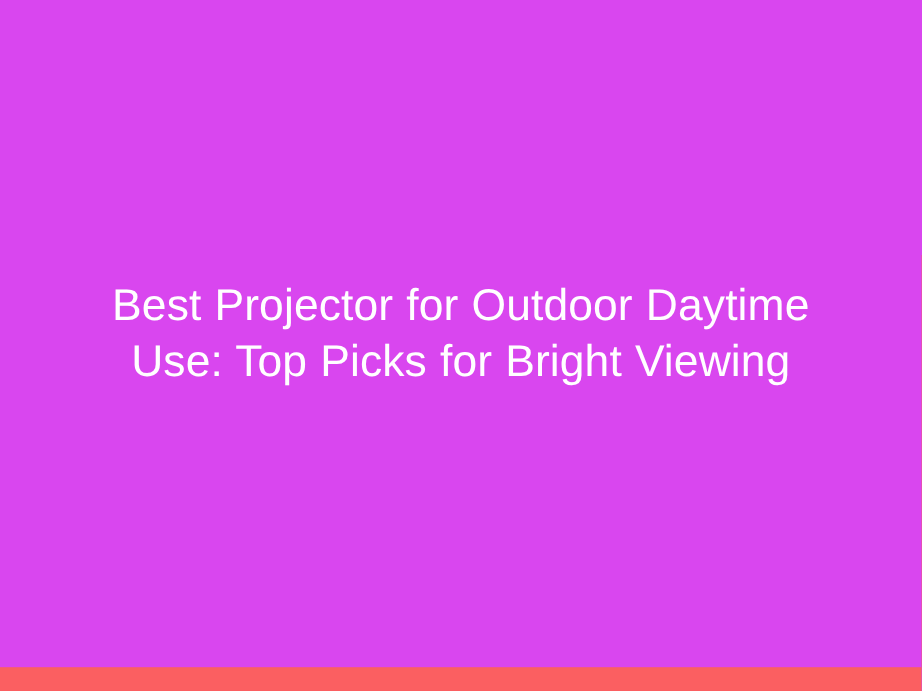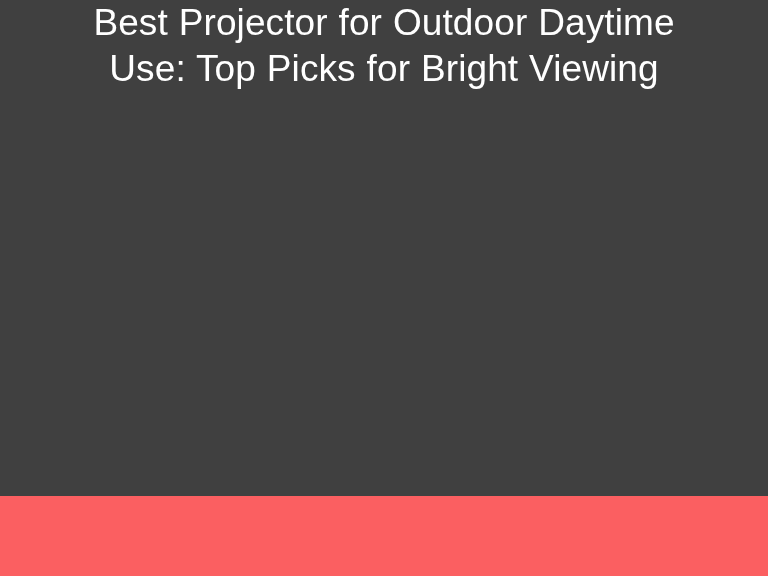--- a/index.html
+++ b/index.html
@@ -14,24 +14,24 @@
     overflow: hidden;
     font-family: "Liberation Sans", sans-serif;
     background: #fb5f61;
   }
 
   
   .hero-banner {
     position: relative;
     box-sizing: border-box;
     width: 768px;
-    height: 496px;
-    background-color: #404040;
+    height: 556px;
+    background-color: #d946ef;
     display: flex;
-    align-items: flex-start;
+    align-items: center;
     justify-content: center;
   }
 
   
   .hero-title-block {
     width: 660px;
     margin: 0 auto;
     text-align: center;
   }
 

